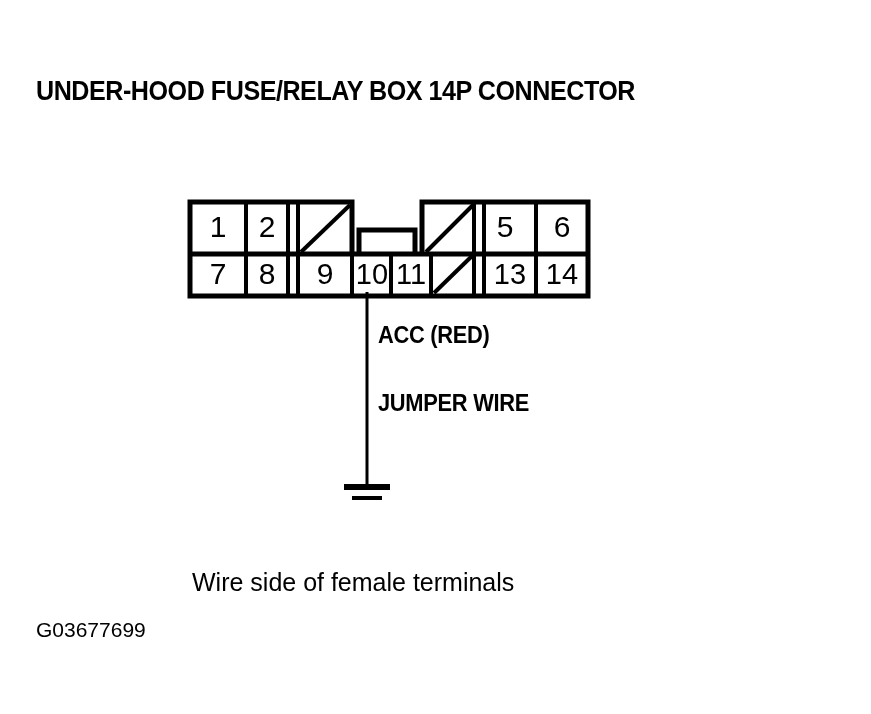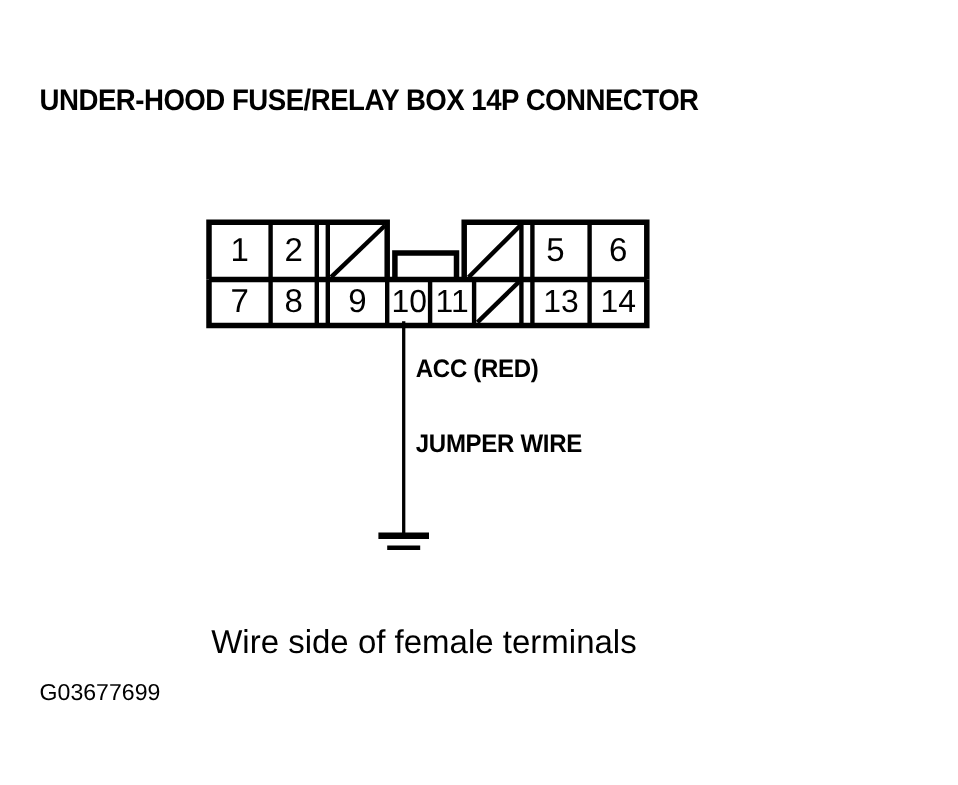--- a/index.html
+++ b/index.html
@@ -29,21 +29,21 @@
     position:absolute; font-size:23px; font-weight:bold;
     letter-spacing:-0.3px; transform:scaleX(0.95);
     transform-origin:left center; white-space:nowrap;
   }
   #acc-label{ left:378px; top:322px; }
   #jumper-label{ left:378px; top:390px; }
 
   
   #caption{
     position:absolute; left:192px; top:568px;
-    font-size:30px; font-weight:400; white-space:nowrap;
+    font-size:25px; font-weight:400; white-space:nowrap;
   }
 
   
   #figure-id{
     position:absolute; left:36px; top:618px;
     font-size:21px; font-weight:400; white-space:nowrap;
   }
 </style>
 </head>
 <body>

